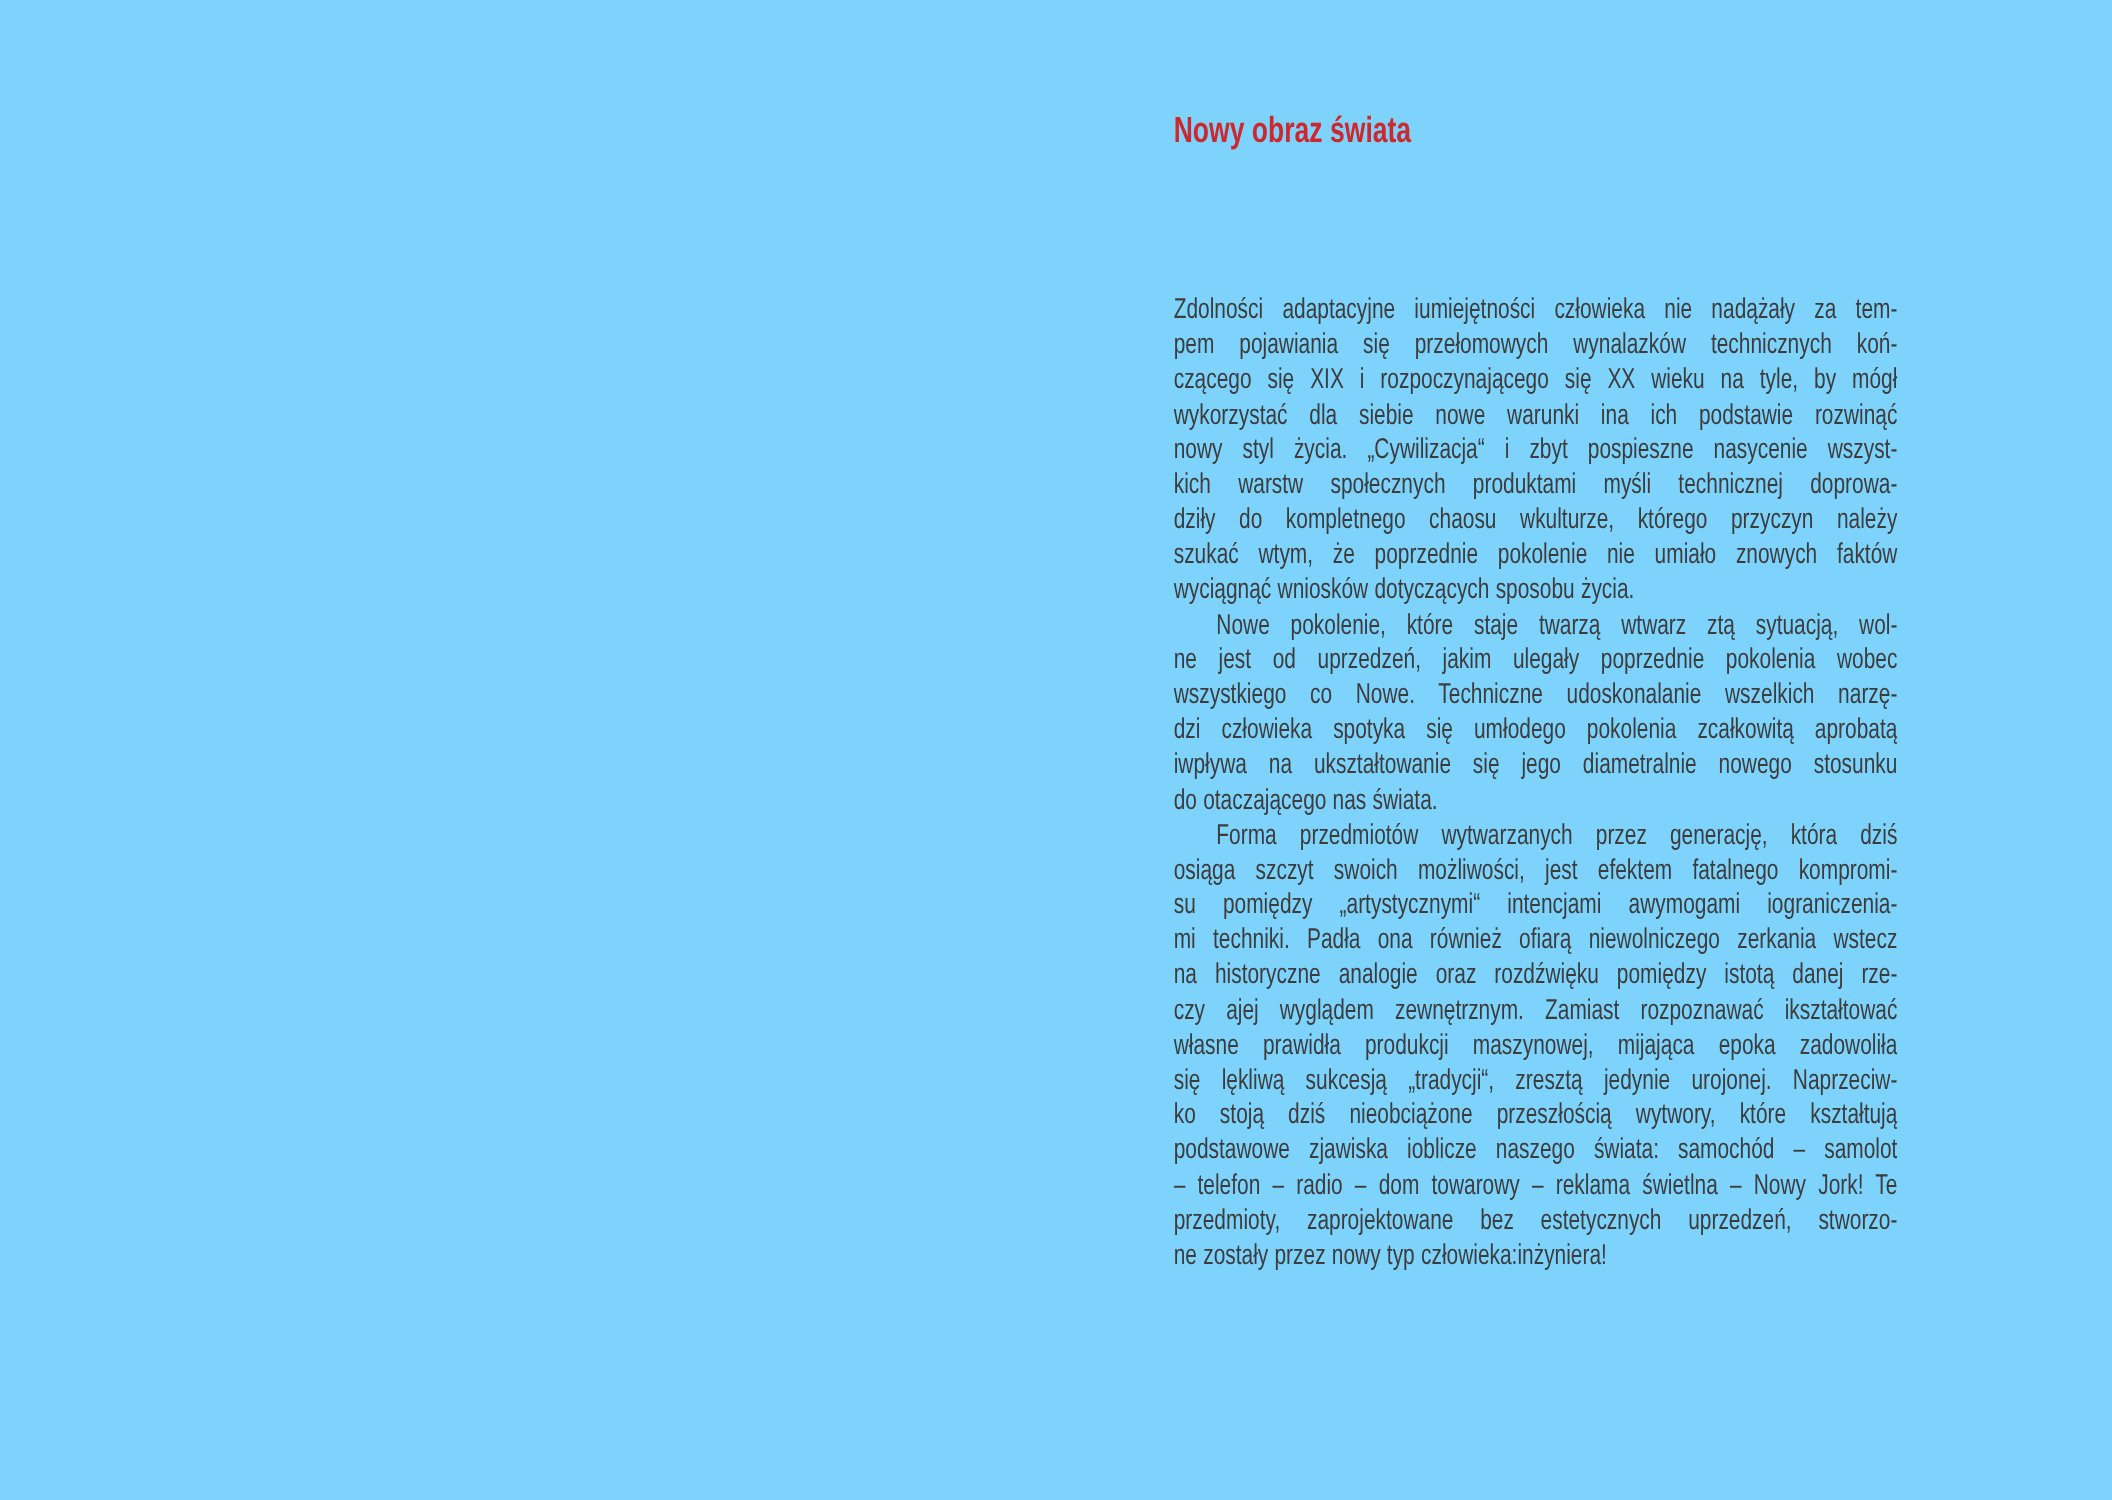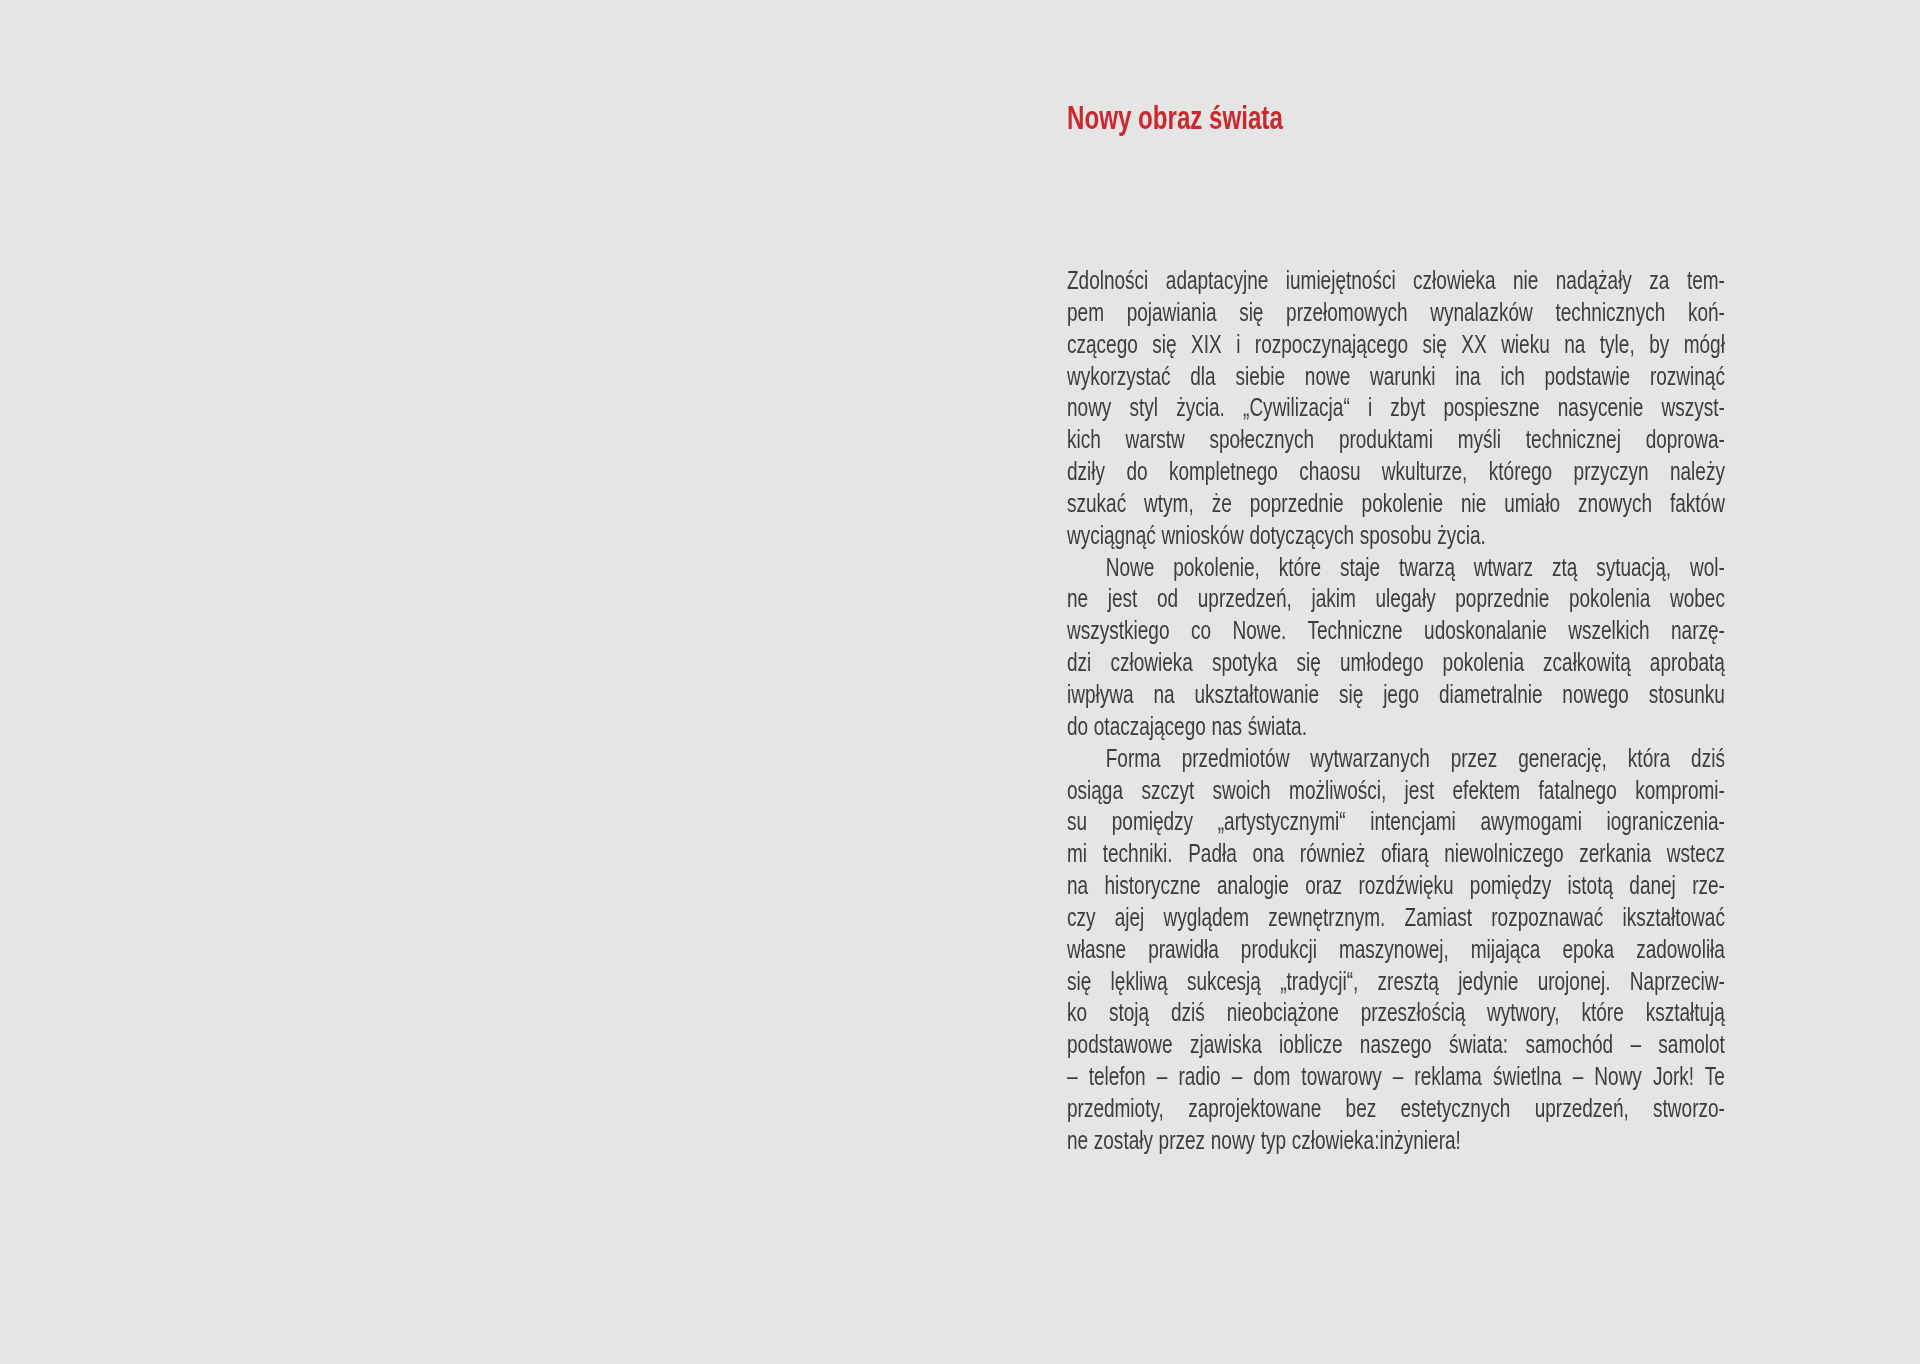--- a/index.html
+++ b/index.html
@@ -10,21 +10,21 @@
     width: 1920px;
     height: 1364px;
     background: #ffffff;
     overflow: hidden;
     font-family: "Liberation Sans", "DejaVu Sans", sans-serif;
   }
   .page {
     position: relative;
     width: 1920px;
     height: 1364px;
-    background: #e5e5e5;
+    background: #7dd3fc;
   }
   
   .text-column {
     position: absolute;
     left: 1067px;
     top: 99px;
     width: 900px;
     transform: scaleX(0.731);
     transform-origin: 0 0;
   }

